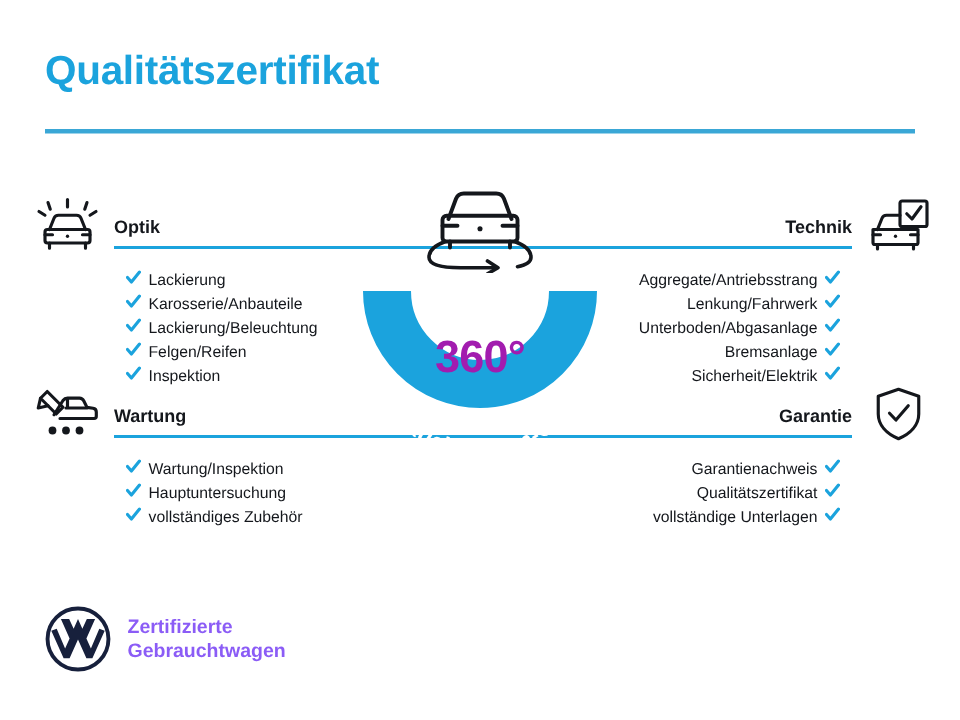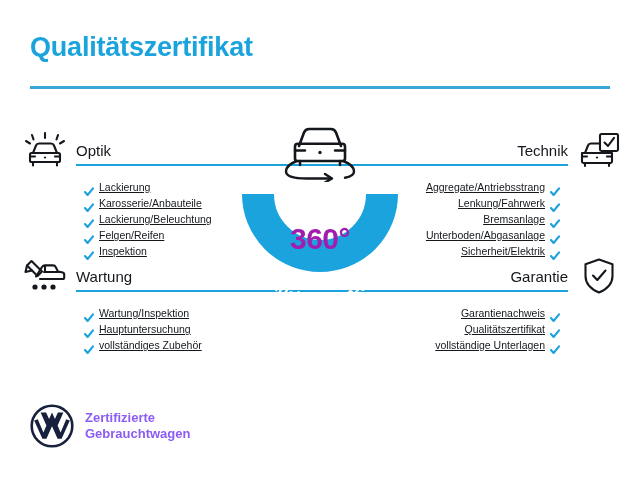--- a/index.html
+++ b/index.html
@@ -64,22 +64,22 @@
     height: 40px;
     flex: 0 0 46px;
     display: block;
   }
   .sec-titlewrap {
     flex: 1 1 auto;
     padding-top: 12px;
     min-width: 0;
   }
   .sec-title {
-    font-size: 15px;
-    font-weight: normal;
+    font-size: 12px;
+    font-weight: bold;
     color: #14171c;
     line-height: 18px;
     white-space: nowrap;
   }
   .section.right .sec-title { text-align: right; }
   .sec-rule {
     margin-top: 4px;
     height: 2px;
     background: #1ba3dd;
     width: 100%;
@@ -88,27 +88,26 @@
   .sec-list {
     list-style: none;
     margin: 9px 0 0 0;
     padding: 0;
   }
   .section.left .sec-list  { padding-left: 62px; }
   .section.right .sec-list { padding-right: 62px; }
 
   .sec-list li {
     display: flex;
-    align-items: flex-end;
+    align-items: flex-start;
     gap: 5px;
     font-size: 10.5px;
     color: #14171c;
     line-height: 16px;
     white-space: nowrap;
-    text-decoration: underline;
   }
   .section.right .sec-list li {
     flex-direction: row-reverse;
   }
   .check {
     flex: 0 0 auto;
     width: 10px;
     height: 10px;
     display: block;
   }
@@ -292,27 +291,27 @@
       <li>
         <span class="check"><svg viewBox="0 0 10 10" width="10" height="10">
               <path d="M1 5 L3.6 8 L9 1.4" fill="none" stroke="#1ba3dd" stroke-width="2.1" stroke-linecap="round" stroke-linejoin="round"></path>
             </svg></span>
         <span>Lenkung/Fahrwerk</span>
       </li>
       <li>
         <span class="check"><svg viewBox="0 0 10 10" width="10" height="10">
               <path d="M1 5 L3.6 8 L9 1.4" fill="none" stroke="#1ba3dd" stroke-width="2.1" stroke-linecap="round" stroke-linejoin="round"></path>
             </svg></span>
+        <span>Unterboden/Abgasanlage</span>
+      </li>
+      <li>
+        <span class="check"><svg viewBox="0 0 10 10" width="10" height="10">
+              <path d="M1 5 L3.6 8 L9 1.4" fill="none" stroke="#1ba3dd" stroke-width="2.1" stroke-linecap="round" stroke-linejoin="round"></path>
+            </svg></span>
         <span>Bremsanlage</span>
-      </li>
-      <li>
-        <span class="check"><svg viewBox="0 0 10 10" width="10" height="10">
-              <path d="M1 5 L3.6 8 L9 1.4" fill="none" stroke="#1ba3dd" stroke-width="2.1" stroke-linecap="round" stroke-linejoin="round"></path>
-            </svg></span>
-        <span>Unterboden/Abgasanlage</span>
       </li>
       <li>
         <span class="check"><svg viewBox="0 0 10 10" width="10" height="10">
               <path d="M1 5 L3.6 8 L9 1.4" fill="none" stroke="#1ba3dd" stroke-width="2.1" stroke-linecap="round" stroke-linejoin="round"></path>
             </svg></span>
         <span>Sicherheit/Elektrik</span>
       </li>
     </ul>
   </div>
 

